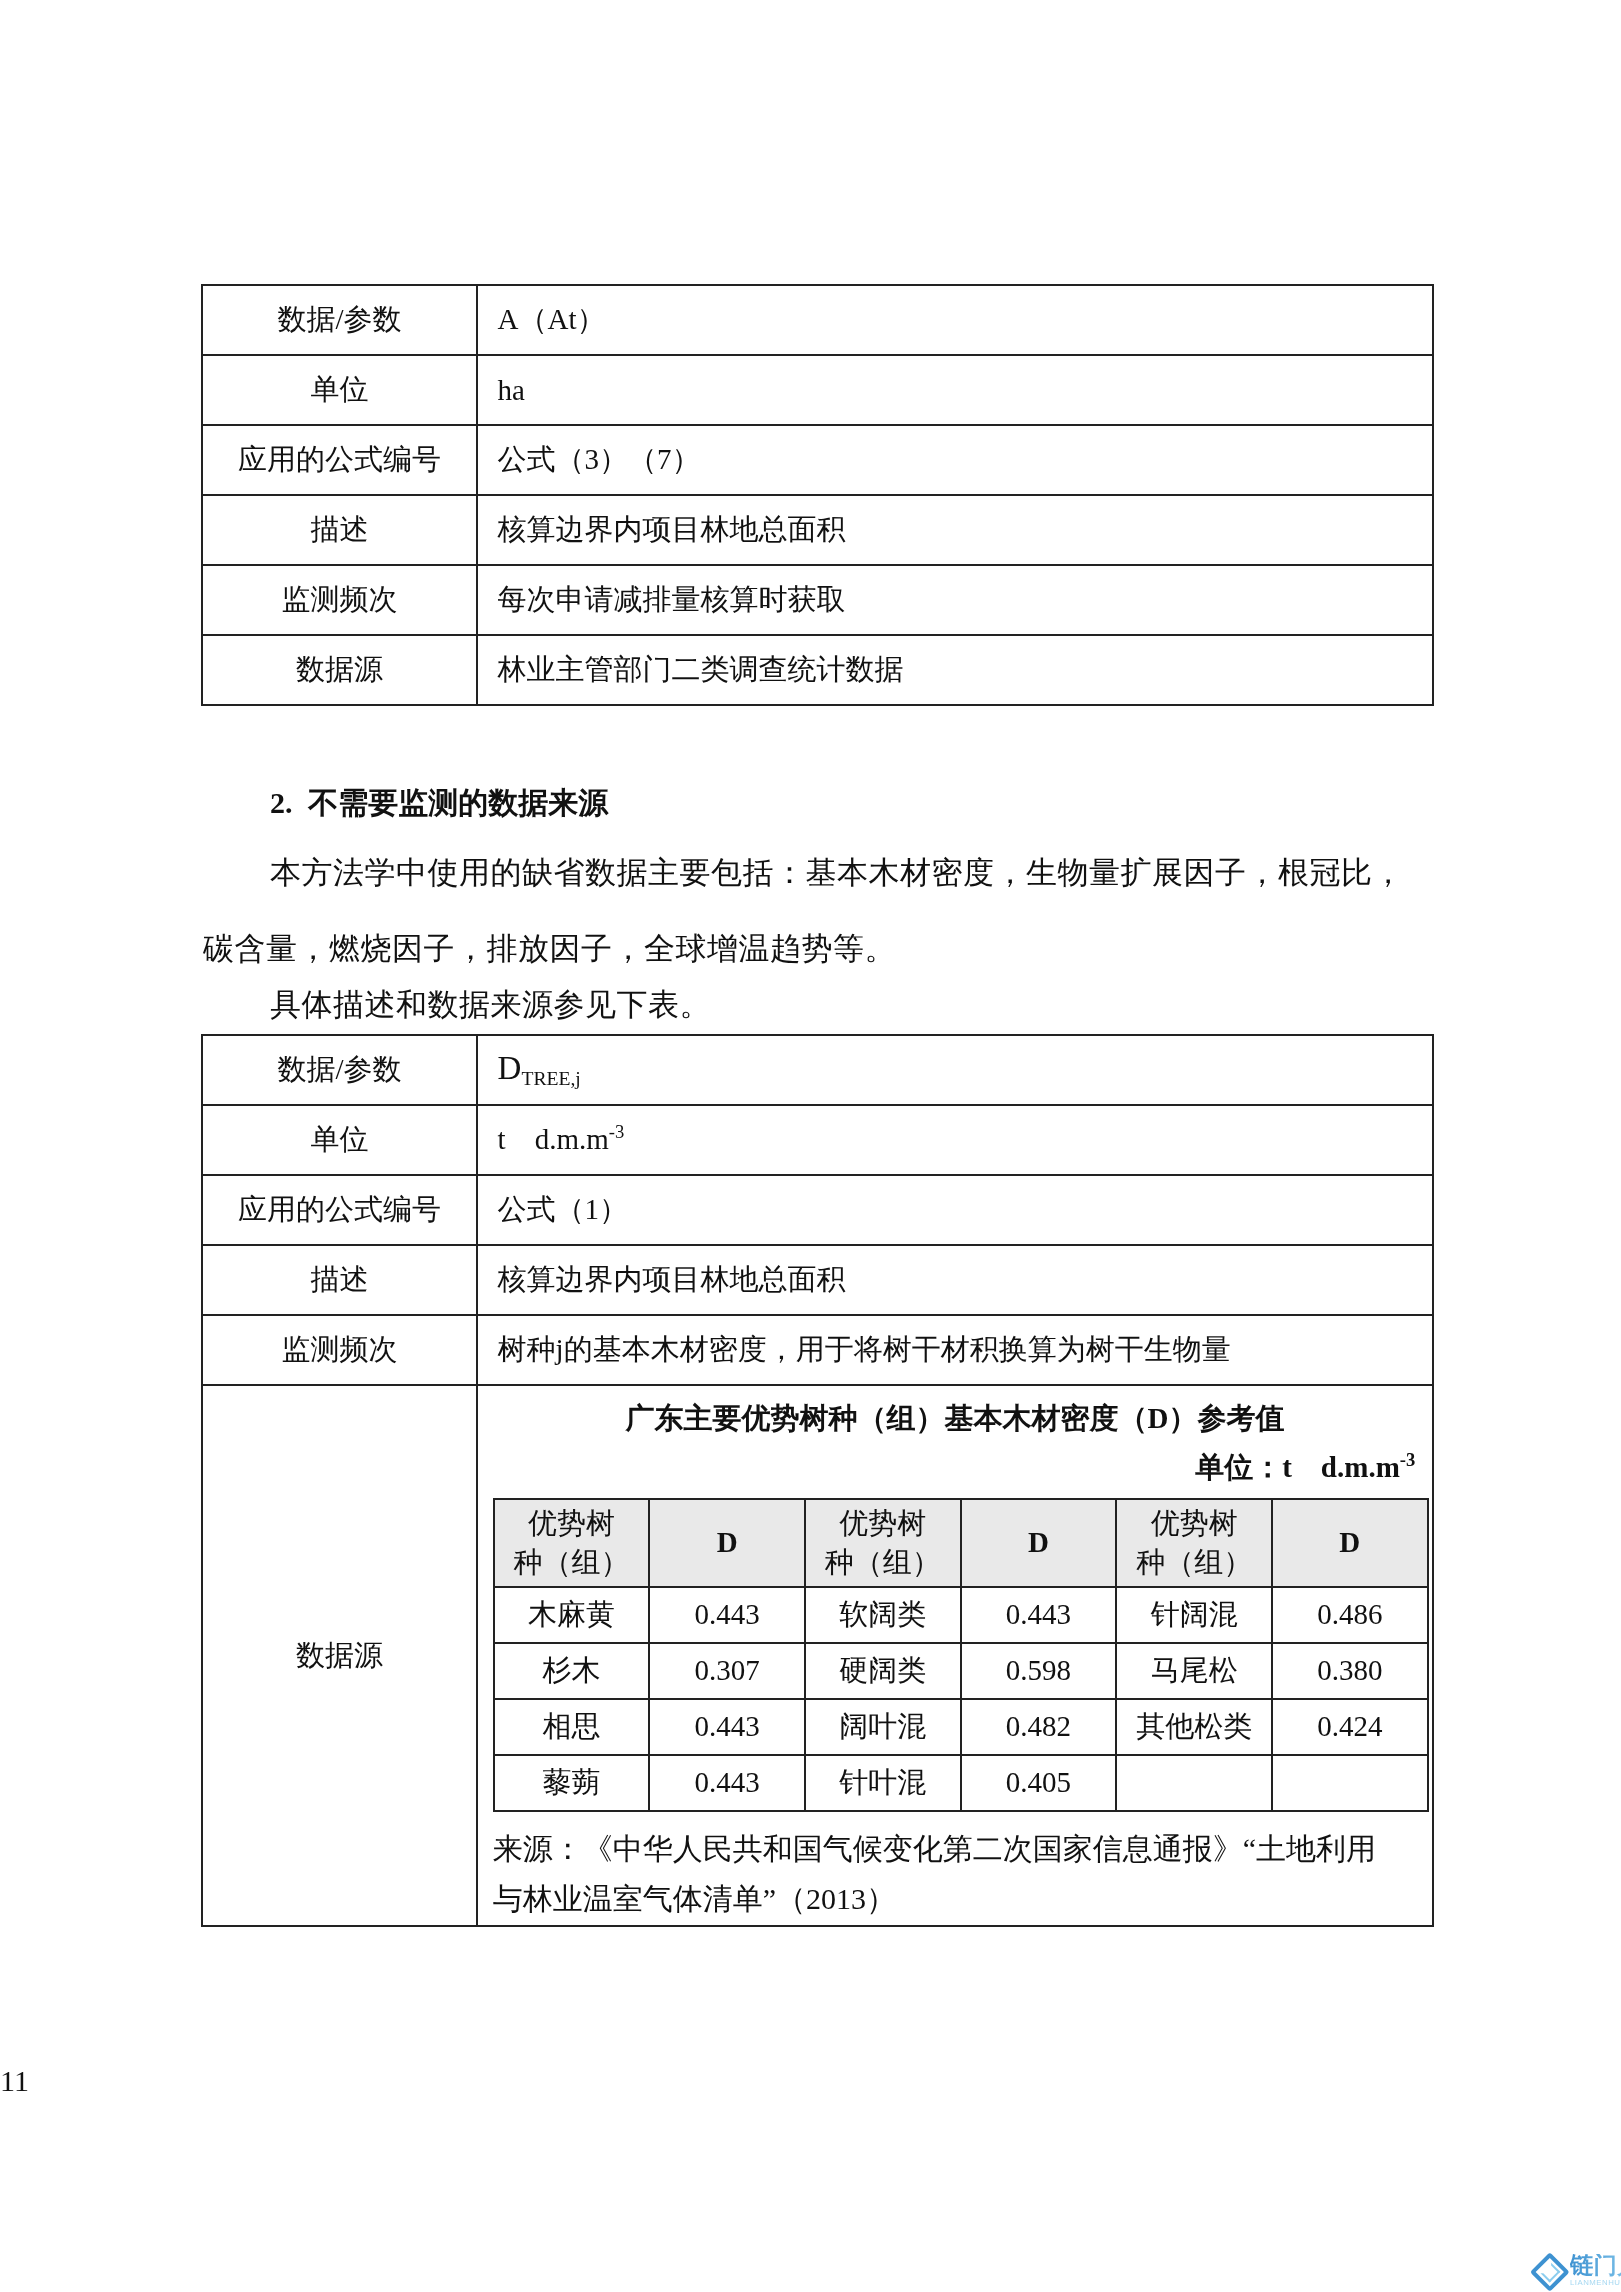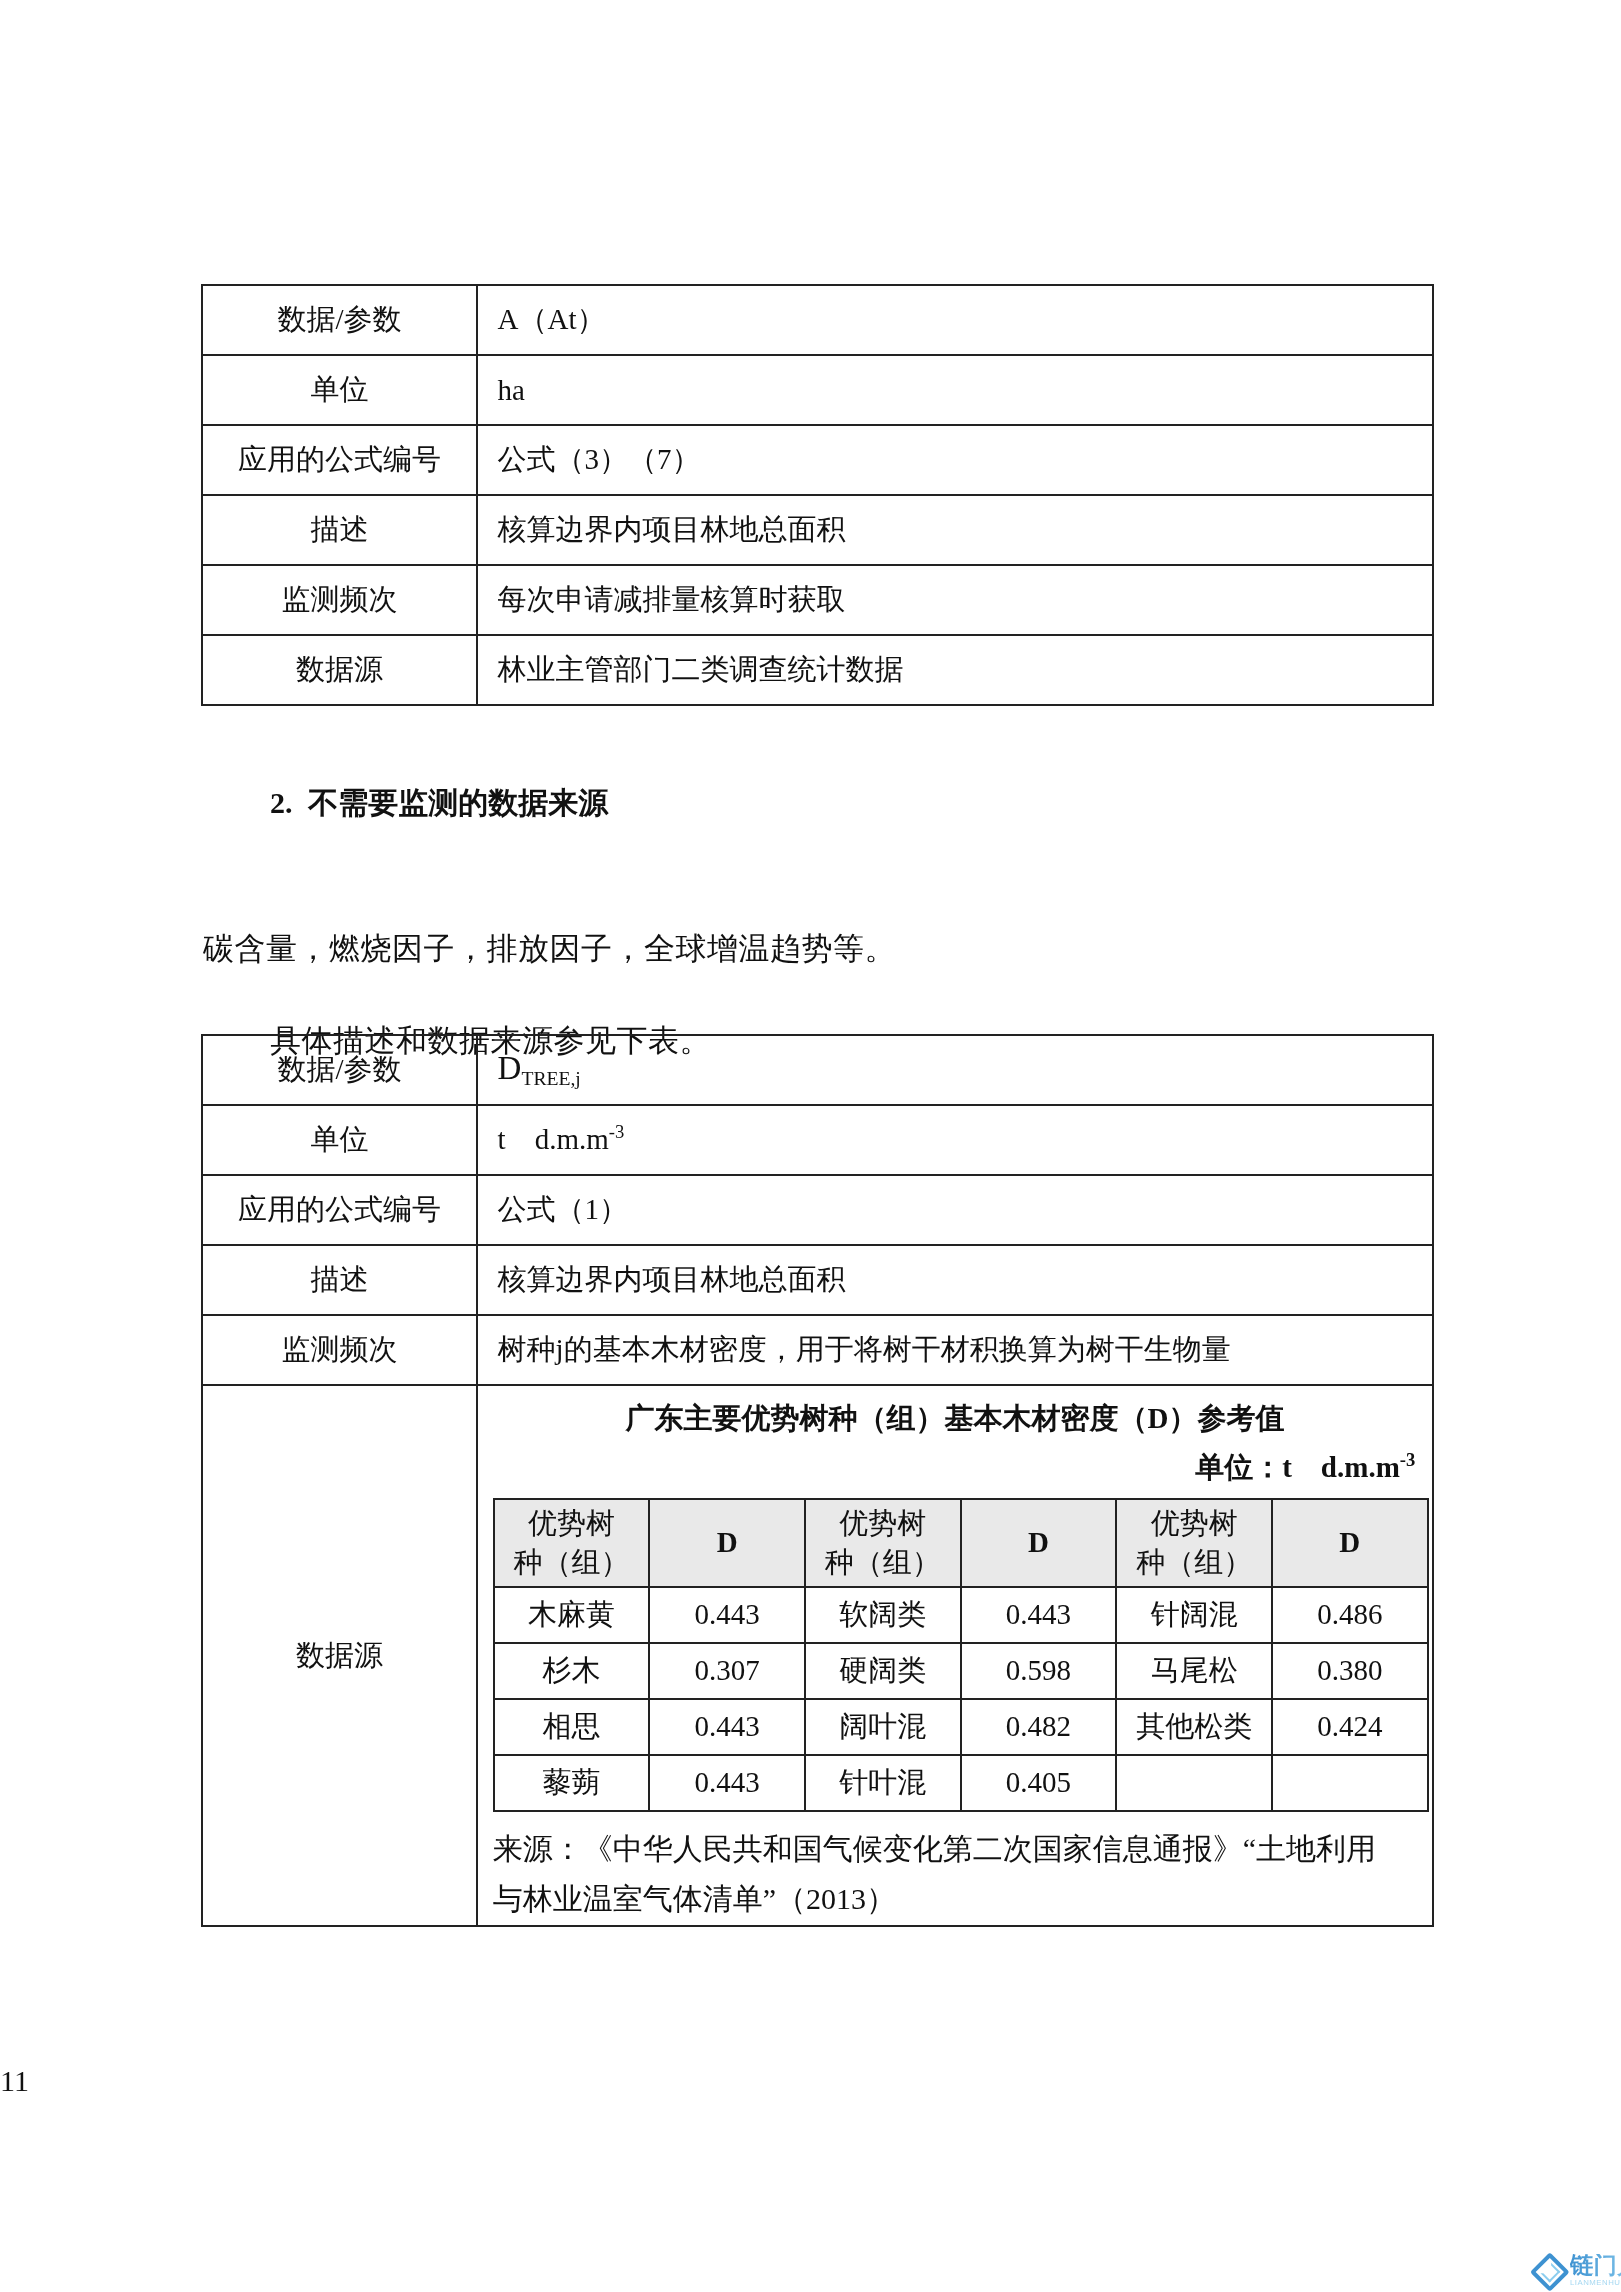--- a/index.html
+++ b/index.html
@@ -19,21 +19,21 @@
   #tbl2 { top:1034px; }
   sub.psub { font-size:19.6px;margin-top:24px; }
   sup.psup { font-size:18.6px; }
   
   .hline { position:absolute; white-space:nowrap; }
   #heading { left:270px; top:783px; font-size:30px; font-weight:bold; }
   #heading .hnum { font-family:"Liberation Serif",serif; }
   #heading .htxt { font-family:"Liberation Sans","DejaVu Sans",sans-serif; margin-left:15.7px; }
   #para1a { left:270px; top:852px; font-size:31px; letter-spacing:0.5px; }
   #para1b { left:203px; top:928px; font-size:31px; letter-spacing:0.5px; }
-  #para2  { left:270px; top:1020px; font-size:31px; letter-spacing:0.5px; }
+  #para2  { left:270px; top:984px; font-size:31px; letter-spacing:0.5px; }
   
   .ds-cell { vertical-align:top !important; }
   .ds-wrap { position:relative; width:100%; }
   .ds-title { text-align:center; font-weight:bold; font-size:29px; padding-top:12px; }
   .ds-unit  { text-align:right; font-weight:bold; font-size:29px; padding-right:15.7px; margin-top:8.8px; }
   table.inner { border-collapse:collapse; table-layout:fixed; margin:9.8px 0 0 13.7px;
     width:936px; font-size:29px; }
   table.inner th, table.inner td { border:2px solid #222; text-align:center; vertical-align:middle; }
   table.inner th { background:#e9e9e9; height:84px; font-weight:normal;
     white-space:pre-line; line-height:39px; }
@@ -89,20 +89,21 @@
     <tr>
       <td class="lbl">数据源</td>
       <td class="val">林业主管部门二类调查统计数据</td>
     </tr>
   </tbody>
     </table>
 
   <div id="heading" class="hline">
     <span class="hnum">2.</span><span class="htxt">不需要监测的数据来源</span>
   </div>
+  <div id="para1a" class="hline">本方法学中使用的缺省数据主要包括：基本木材密度，生物量扩展因子，根冠比，</div>
   <div id="para1b" class="hline">碳含量，燃烧因子，排放因子，全球增温趋势等。</div>
   <div id="para2" class="hline">具体描述和数据来源参见下表。</div>
 
   <table id="tbl2" class="param">
     <tbody>
         <tr>
       <td class="lbl">数据/参数</td>
       <td class="val"><span style="font-size:33px;">D</span><sub class="psub">TREE,j</sub></td>
     </tr>
     <tr>

